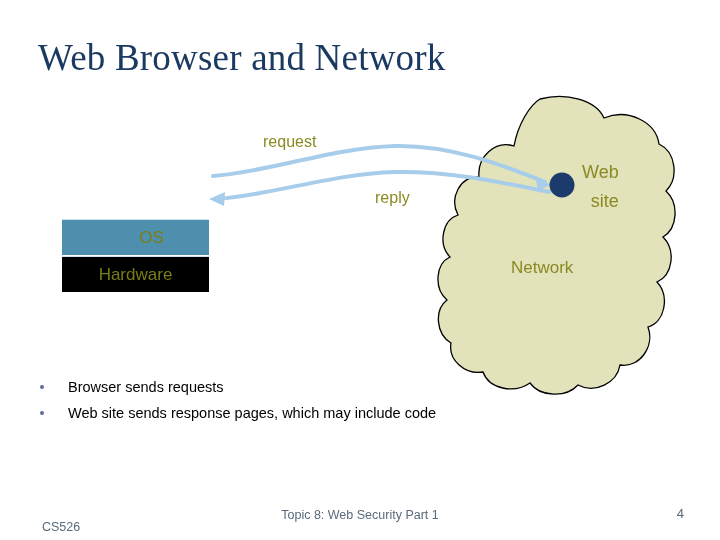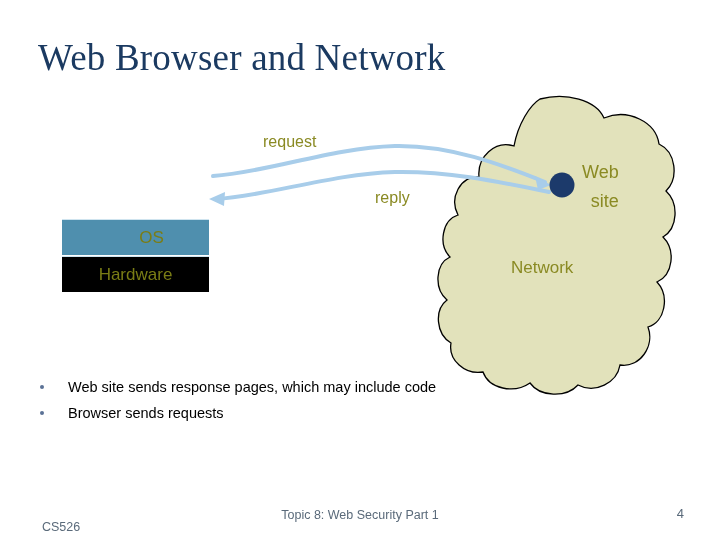--- a/index.html
+++ b/index.html
@@ -187,25 +187,25 @@
 
   <div class="diagram-label" id="label-request">request</div>
   <div class="diagram-label" id="label-reply">reply</div>
   <div class="diagram-label" id="label-network">Network</div>
   <div class="diagram-label" id="label-website">Web
 site</div>
 
   <ul id="bullet-list">
     <li>
       <span class="bullet-dot"></span>
-      <span>Web site sends response pages, which may include code</span>
+      <span>Browser sends requests</span>
     </li>
     <li>
       <span class="bullet-dot"></span>
-      <span>Browser sends requests</span>
+      <span>Web site sends response pages, which may include code</span>
     </li>
   </ul>
 
   <div id="footer">
     <div id="footer-left">CS526</div>
     <div id="footer-center">Topic 8: Web Security Part 1</div>
     <div id="footer-right">4</div>
   </div>
 
 </div>

